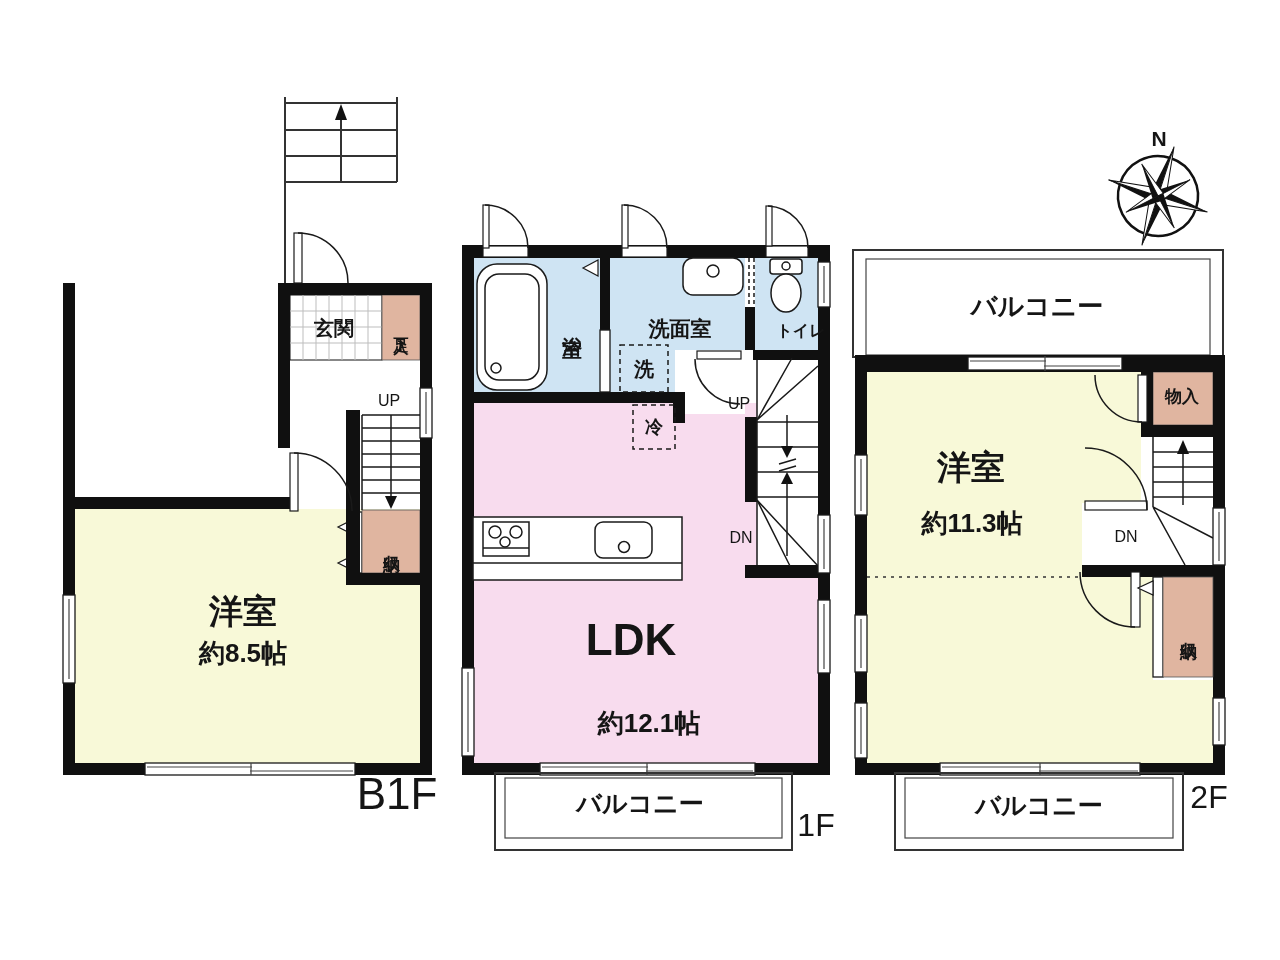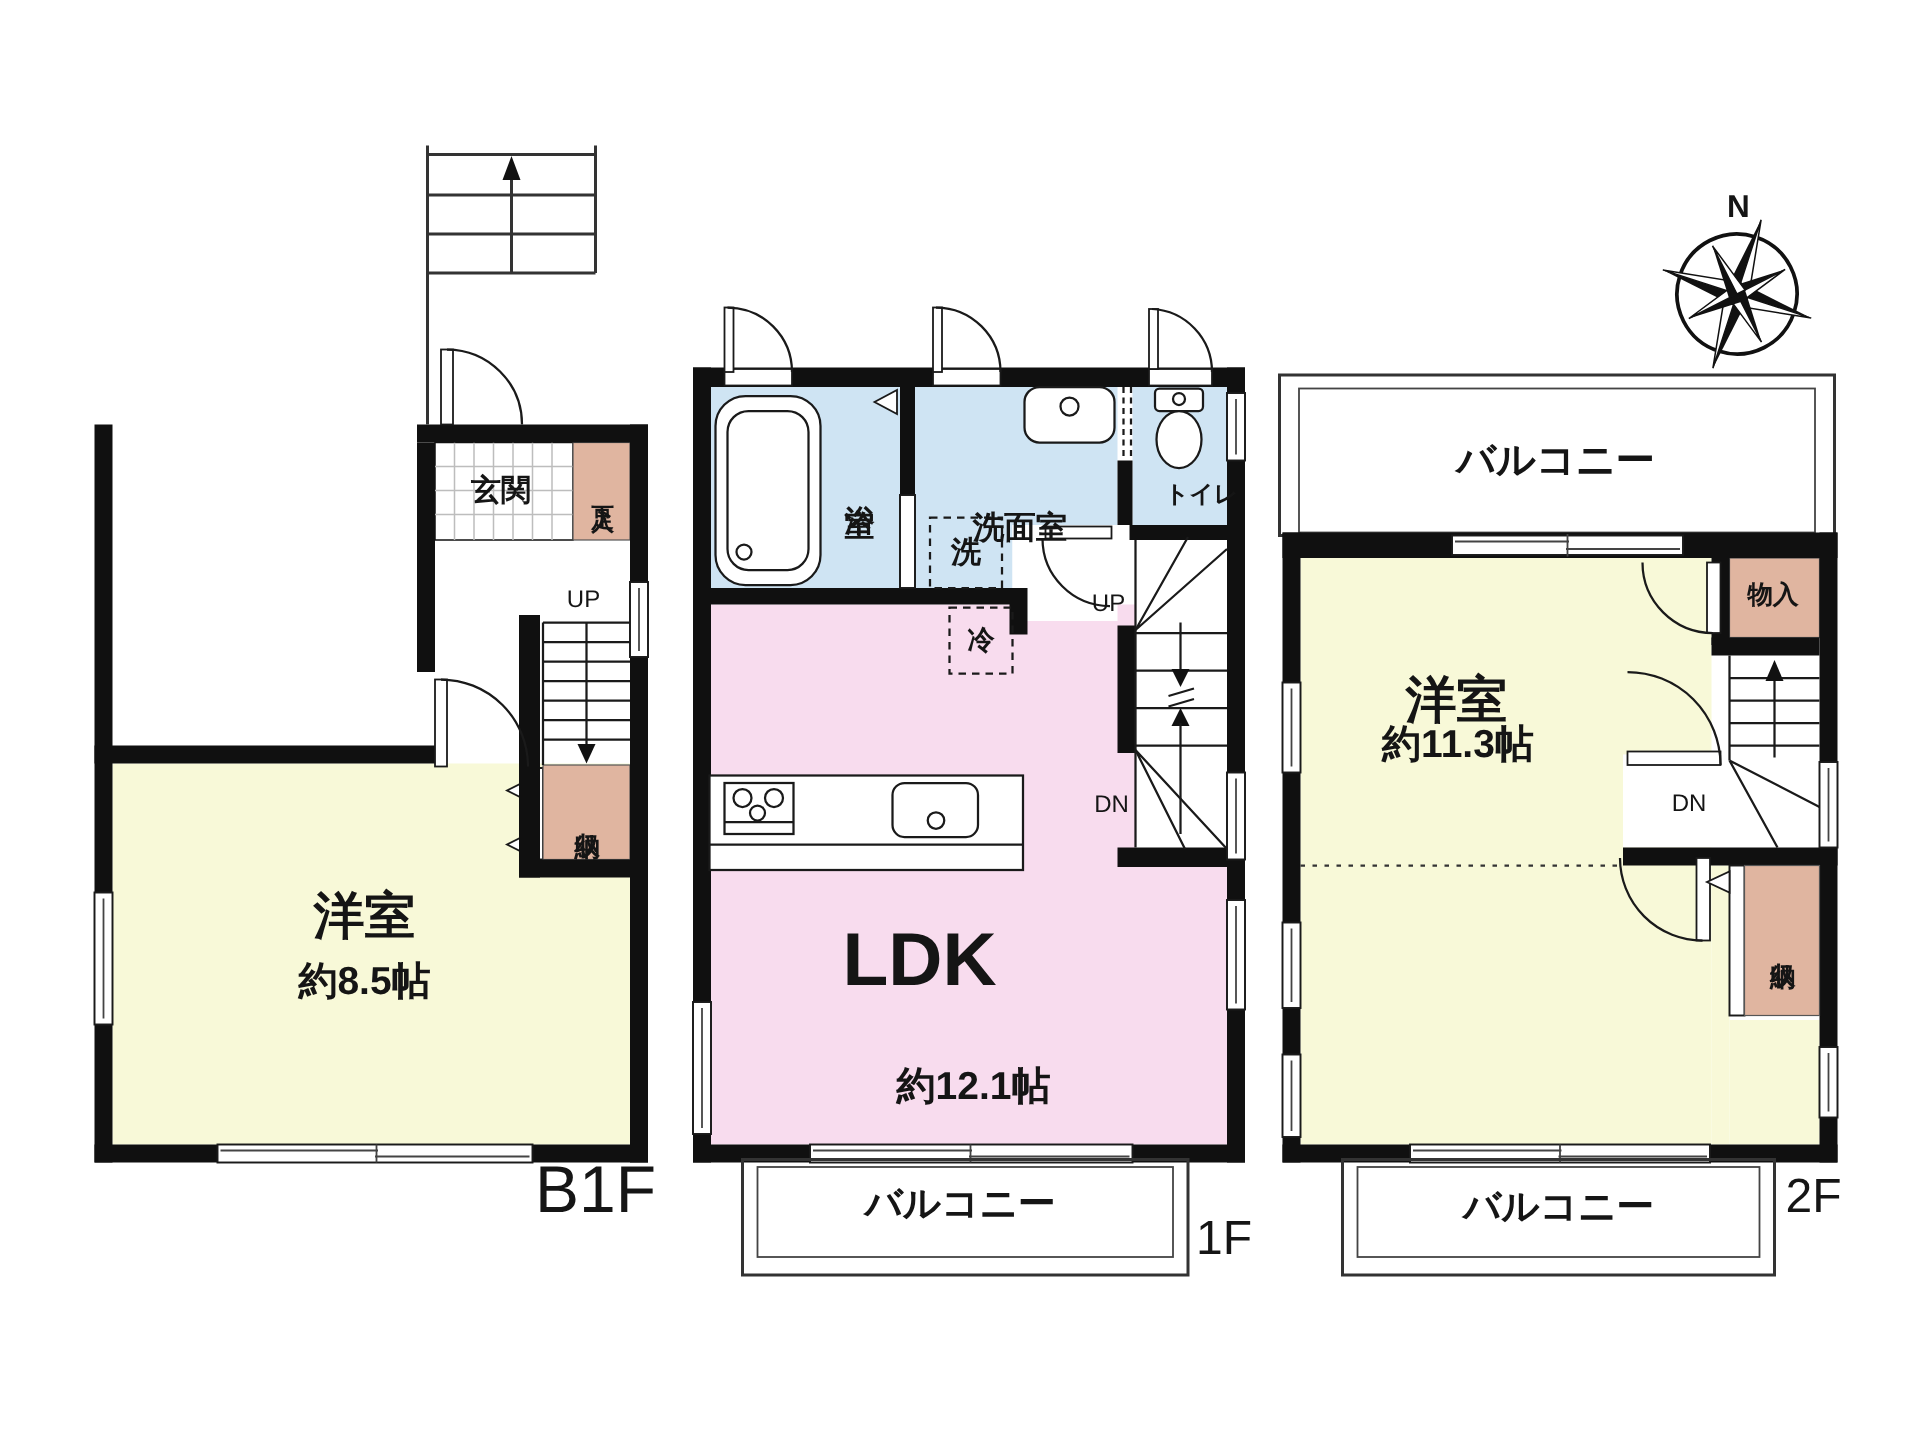--- a/index.html
+++ b/index.html
@@ -299,34 +299,34 @@
 
 <div class="lbl" style="left:334px;top:328px;font-size:20px;text-align:right;">玄関</div>
 <div class="lbl v" style="left:401px;top:327px;font-size:15px;">下足入</div>
 <div class="lbl thin" style="left:389px;top:401px;font-size:16px;">UP</div>
 <div class="lbl v" style="left:391px;top:542px;font-size:17px;">収納</div>
 <div class="lbl" style="left:243px;top:612px;font-size:34px;">洋室</div>
 <div class="lbl" style="left:243px;top:654px;font-size:26px;">約8.5帖</div>
 <div class="lbl thin" style="left:397px;top:794px;font-size:44px;">B1F</div>
 
 <div class="lbl v" style="left:572px;top:322px;font-size:20px;">浴室</div>
-<div class="lbl" style="left:680px;top:329px;font-size:21px;margin-top:24px;">洗面室</div>
+<div class="lbl" style="left:680px;top:329px;font-size:21px;">洗面室</div>
 <div class="lbl" style="left:644px;top:369px;font-size:20px;">洗</div>
 <div class="lbl" style="left:654px;top:427px;font-size:18px;">冷</div>
 <div class="lbl" style="left:789px;top:331px;font-size:16px;margin-left:12px;">トイレ</div>
 <div class="lbl thin" style="left:739px;top:404px;font-size:16px;">UP</div>
 <div class="lbl thin" style="left:741px;top:538px;font-size:16px;">DN</div>
-<div class="lbl" style="left:613px;top:640px;font-size:50px;">LDK</div>
+<div class="lbl" style="left:631px;top:640px;font-size:44px;">LDK</div>
 <div class="lbl" style="left:649px;top:724px;font-size:26px;">約12.1帖</div>
 <div class="lbl" style="left:640px;top:803px;font-size:25px;">バルコニー</div>
 <div class="lbl thin" style="left:816px;top:799px;font-size:32px;margin-top:27px;">1F</div>
 
 <div class="lbl" style="left:1037px;top:307px;font-size:26px;">バルコニー</div>
 <div class="lbl" style="left:971px;top:468px;font-size:34px;">洋室</div>
-<div class="lbl" style="left:972px;top:496px;font-size:26px;">約11.3帖</div>
+<div class="lbl" style="left:972px;top:524px;font-size:26px;">約11.3帖</div>
 <div class="lbl" style="left:1182px;top:397px;font-size:17px;">物入</div>
 <div class="lbl thin" style="left:1126px;top:537px;font-size:16px;">DN</div>
 <div class="lbl v" style="left:1188px;top:629px;font-size:17px;">収納</div>
 <div class="lbl" style="left:1039px;top:805px;font-size:25px;">バルコニー</div>
 <div class="lbl thin" style="left:1209px;top:798px;font-size:32px;">2F</div>
 
 
 </div>
 
 </body></html>

